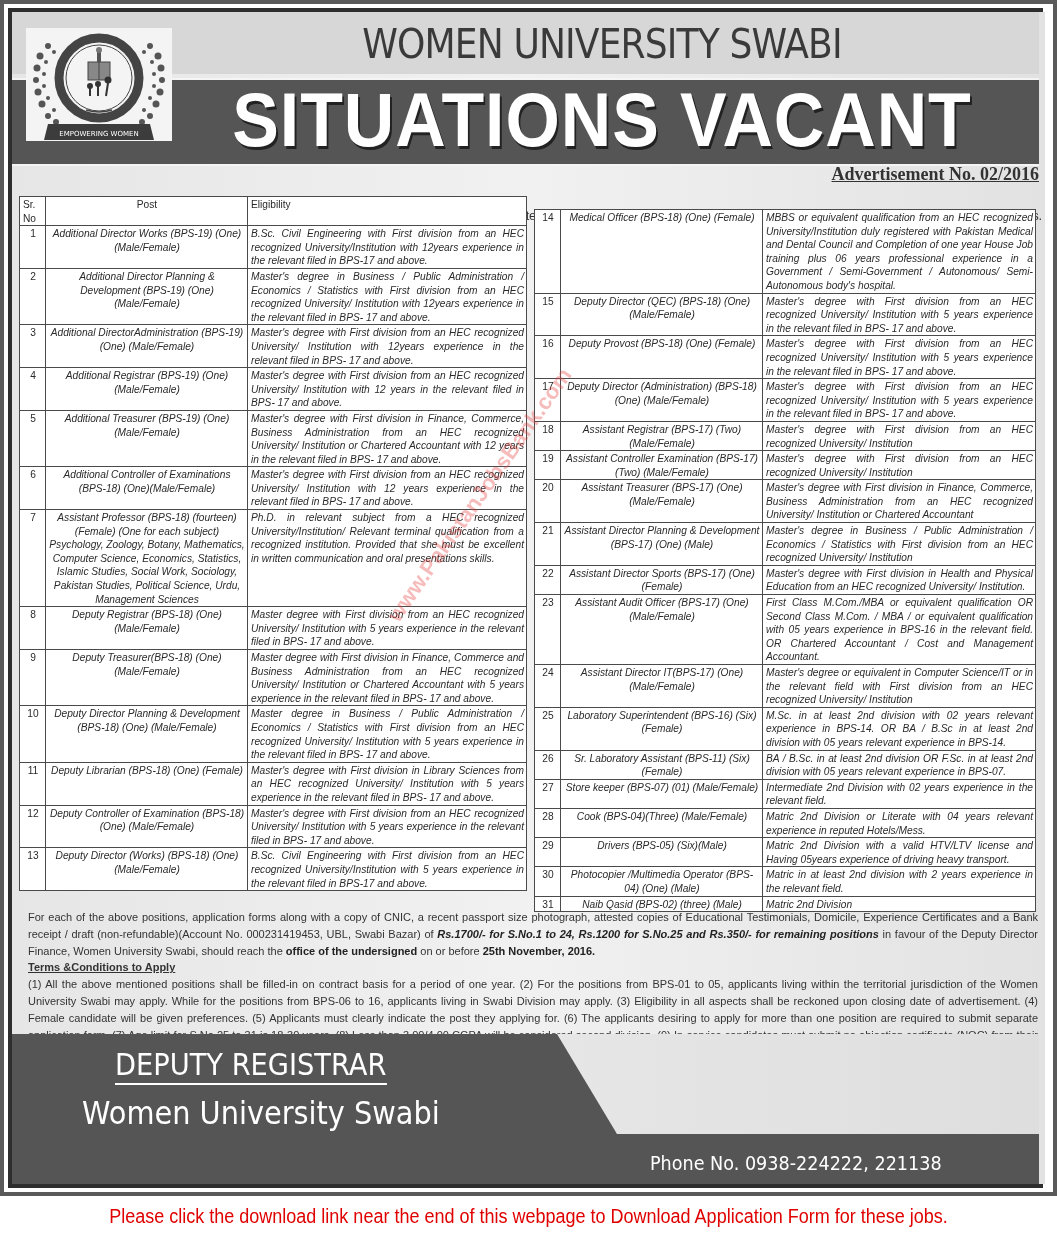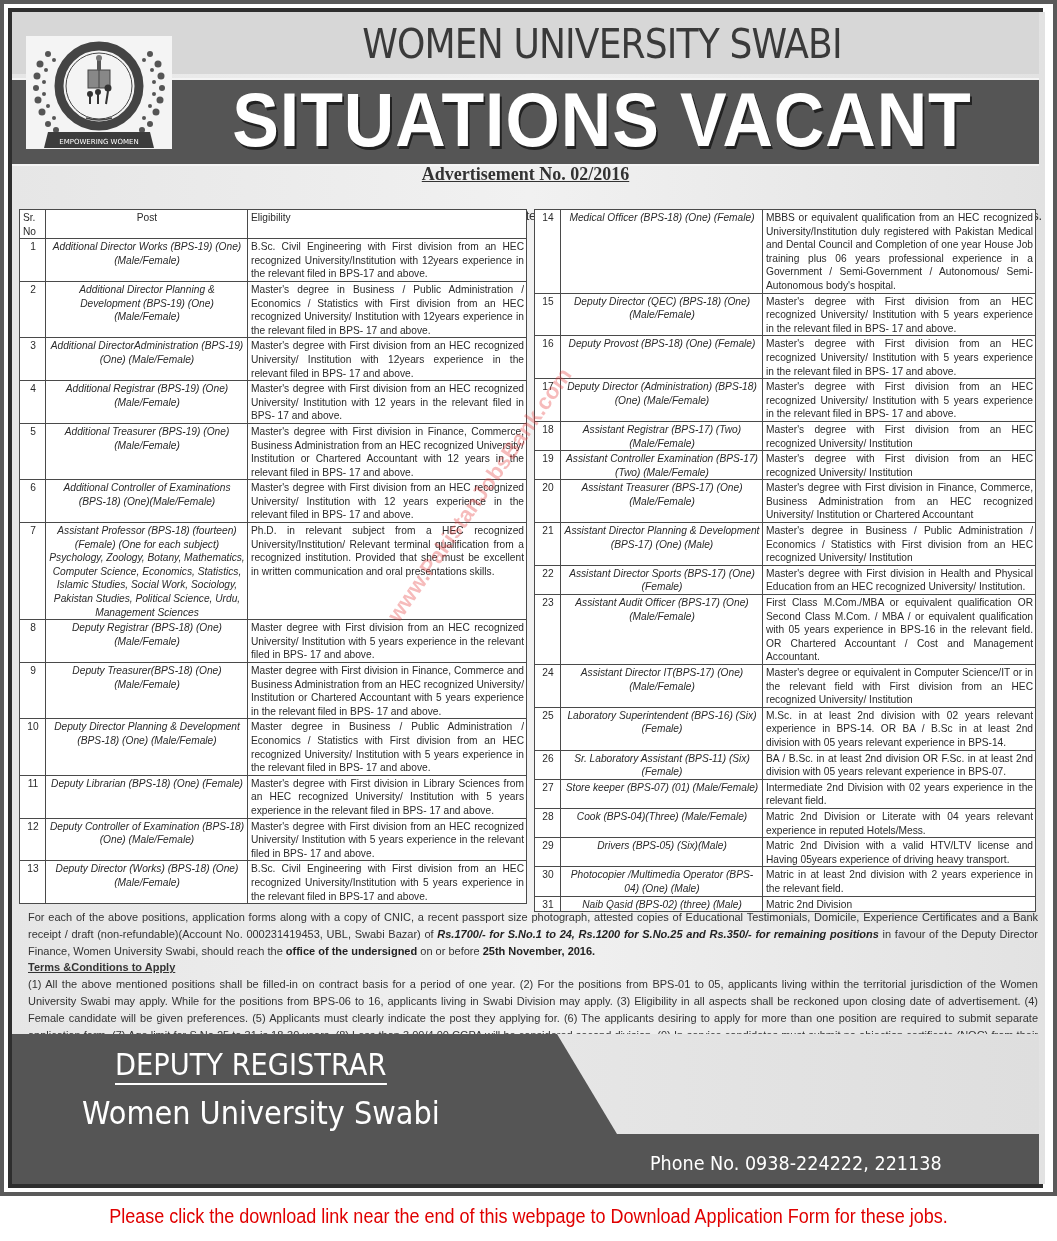--- a/index.html
+++ b/index.html
@@ -7,36 +7,36 @@
   .outer { position: absolute; left: 0; top: 0; width: 1057px; height: 1196px; background: #5a5a5a; }
   .inner-white { position: absolute; left: 4px; top: 4px; width: 1049px; height: 1188px; background: #ffffff; }
   .frame { position: absolute; left: 8px; top: 8px; width: 1035px; height: 1180px; background: #2e2e2e; }
   .page { position: absolute; left: 12px; top: 12px; width: 1027px; height: 1172px; background: linear-gradient(90deg, #e6e6e6 0%, #f1f1f1 50%, #e2e2e2 100%); overflow: hidden; padding-left: 6px; }
 
   
   .hdr-top { position: absolute; left: 0; top: 0; width: 1027px; height: 62px; background: #d7d7d7; }
   .hdr-title { position: absolute; left: 180px; top: 8px; width: 820px; text-align: center; font-family: "DejaVu Sans", sans-serif; font-size: 41px; font-weight: normal; letter-spacing: -1px; color: #3a3a3a; transform: scaleX(0.88); transform-origin: center; }
   .hdr-band { position: absolute; left: 0; top: 66px; width: 1027px; height: 84px; background: #555555; border-top: 2px solid #f4f4f4; border-bottom: 2px solid #f4f4f4; }
   .hdr-sv { position: absolute; left: 160px; top: 66px; width: 860px; height: 84px; line-height: 84px; text-align: center; font-family: "Liberation Sans", sans-serif; font-weight: bold; font-size: 76px; color: #ffffff; letter-spacing: 1px; text-shadow: 2px 3px 0 #222; transform: scaleX(0.92); transform-origin: center; }
-  .logo { position: absolute; left: 14px; top: 24px; width: 146px; height: 113px; background: #f4f4f4; }
+  .logo { position: absolute; left: 14px; top: 16px; width: 146px; height: 113px; background: #f4f4f4; }
   .logo svg { display: block; }
 
-  .adv { position: absolute; left: 0; top: 152px; width: 1027px; text-align: center; font-family: "Liberation Serif", serif; font-weight: bold; font-size: 18px; color: #333; }
+  .adv { position: absolute; left: 0; top: 152px; width: 1027px; text-align: right; font-family: "Liberation Serif", serif; font-weight: bold; font-size: 18px; color: #333; }
   .adv span { text-decoration: underline; }
   .intro { position: absolute; left: 8px; top: 196px; width: 1010px; font-size: 13px; color: #333; white-space: nowrap; letter-spacing: -0.3px; }
   .intro a { color: #333; text-decoration: underline; }
 
   
   table.jobs { position: absolute; border-collapse: collapse; background: #ffffff; font-size: 10.2px; line-height: 13.6px; color: #2a2a2a; }
   table.jobs td, table.jobs th { border: 1px solid #4a4a4a; padding: 1px 2px 0 3px; vertical-align: top; }
   table.jobs th { font-weight: normal; text-align: left; }
   table.jobs td.sr { width: 20px; text-align: center; }
   table.jobs td.post { width: 196px; text-align: center; font-style: italic; }
-  table.jobs td.elig { text-align: justify; text-align-last: left; }
-  .tl { left: 7px; top: 197px; width: 508px; }
+  table.jobs td.elig { text-align: justify; text-align-last: left; font-style: italic; }
+  .tl { left: 7px; top: 184px; width: 508px; }
   .tr { left: 522px; top: 197px; width: 502px; }
 
   .foot { position: absolute; left: 16px; top: 897px; width: 1010px; font-size: 11px; line-height: 16.8px; color: #333; text-align: justify; }
   .foot b, .foot i { color: #222; }
   .terms-h { font-weight: bold; text-decoration: underline; }
 
   .sign { position: absolute; left: 0; top: 1022px; width: 1027px; height: 150px; background: #555555; }
   .sign-light { position: absolute; left: 545px; top: 1022px; width: 482px; height: 100px; background: linear-gradient(90deg, #e6e6e6, #dedede); clip-path: polygon(0 0, 100% 0, 100% 100%, 60px 100%); }
   .sign-title { position: absolute; left: 103px; top: 1033px; font-family: "DejaVu Sans", sans-serif; font-size: 31px; color: #ffffff; border-bottom: 2px solid #ffffff; line-height: 38px; transform: scaleX(0.88); transform-origin: left; }
   .sign-sub { position: absolute; left: 70px; top: 1082px; font-family: "DejaVu Sans", sans-serif; font-size: 32px; color: #ffffff; transform: scaleX(0.9); transform-origin: left; }

